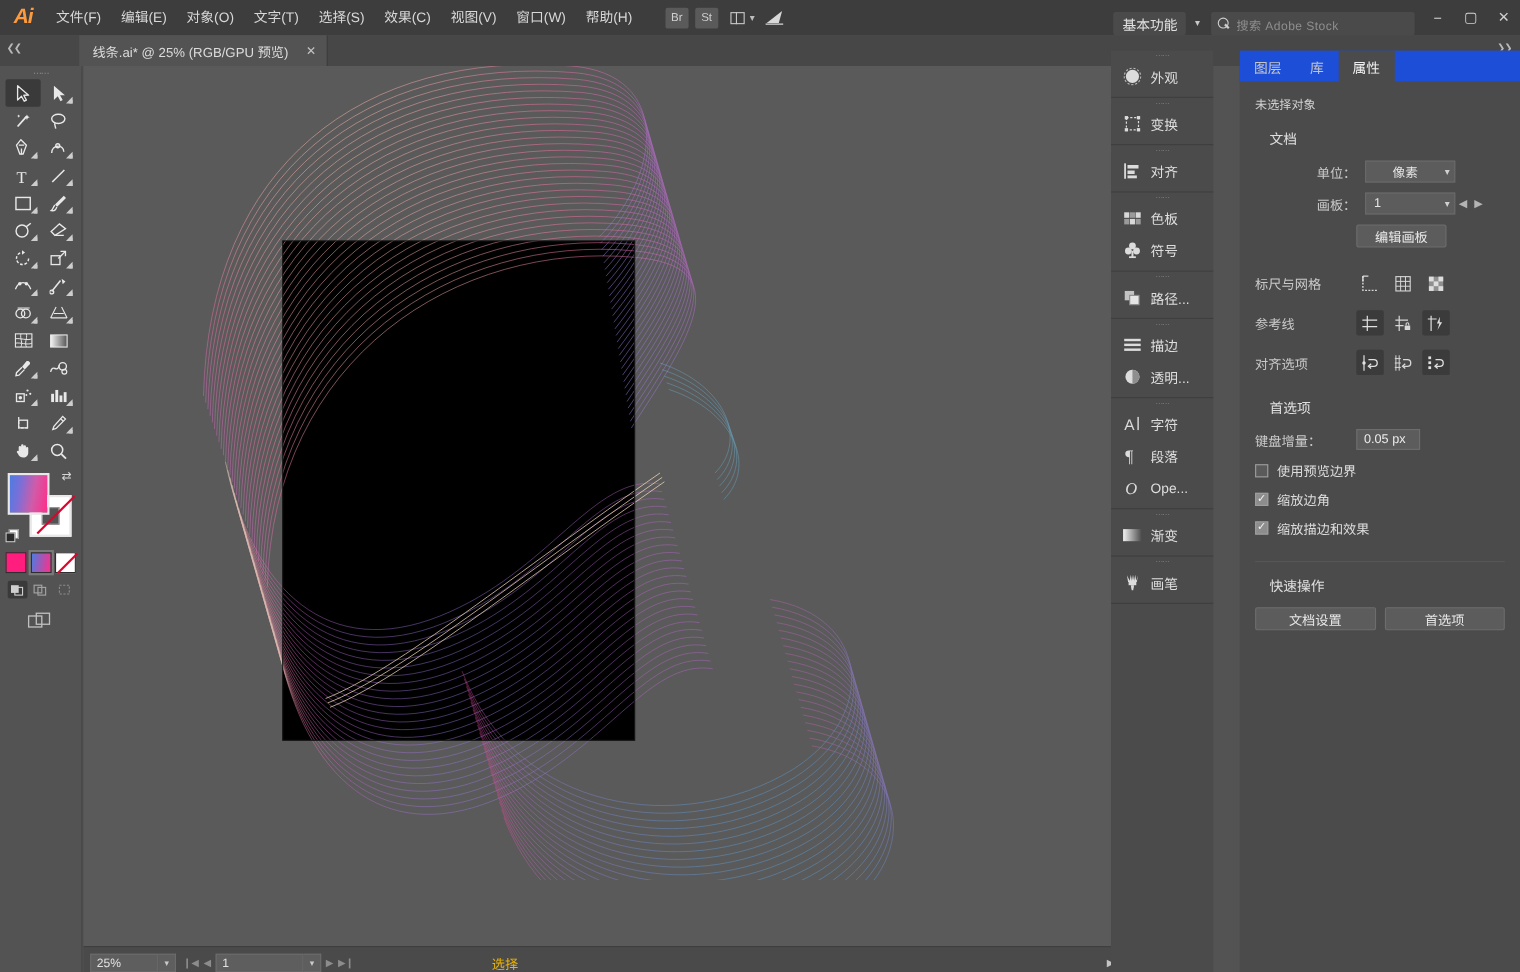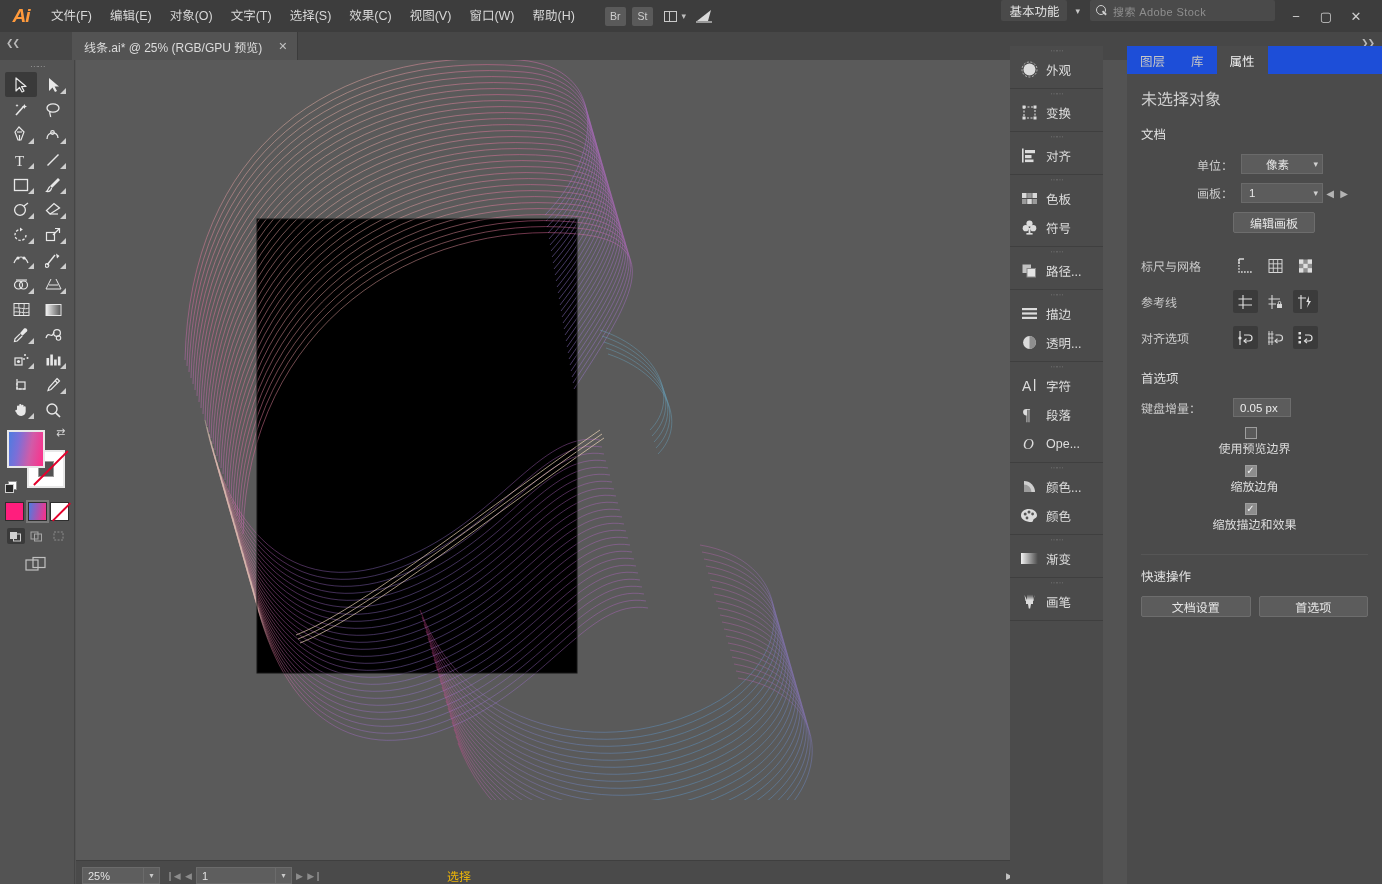--- a/index.html
+++ b/index.html
@@ -21,21 +21,21 @@
   .ai-logo{
     width:42px; height:32px; display:flex; align-items:center; justify-content:center;
     color:#ff9a3c; font-size:19px; font-weight:bold; font-style:italic;
     letter-spacing:-1px;
   }
   .menu-items{ display:flex; align-items:center; height:32px; }
   .menu-item{
     padding:0 9px; height:32px; line-height:32px; font-size:12.5px;
     color:#d8d8d8; cursor:default; white-space:nowrap;
   }
-  .menu-right{ margin-left:auto; display:flex; align-items:flex-start; height:32px; padding-right:11px;}
+  .menu-right{ margin-left:auto; display:flex; align-items:flex-end; height:32px; padding-right:0;}
   .sq-btn{
     width:21px; height:19px; margin:0 3px; border-radius:2px;
     background:#5a5a5a; color:#cfcfcf; font-size:10.5px;
     display:flex; align-items:center; justify-content:center;
   }
   .arrange-btn{
     width:26px; height:19px; margin-left:6px; display:flex;
     align-items:center; justify-content:center; color:#cfcfcf;
   }
   .arr-ico{ width:13px; height:11px; border:1.4px solid #c9c9c9; position:relative; }
@@ -205,22 +205,22 @@
   
   .props{
     position:absolute; left:1127px; top:46px; width:255px; height:838px; background:#4b4b4b;
   }
   .ptabs{ display:flex; height:28px; background:#1d4ed8; align-items:stretch;}
   .ptab{
     padding:0 13px; display:flex; align-items:center; font-size:12.5px; color:#c6c6c6;
   }
   .ptab.active{ background:#4b4b4b; color:#f0f0f0;}
   .pbody{ padding:12px 14px 0 14px;}
-  .no-sel{ font-size:16px; color:#cfcfcf; margin-bottom:14px;}
-  .sec-title{ font-size:12.5px; color:#e0e0e0; margin-bottom:11px;}
+  .no-sel{ font-size:11px; color:#cfcfcf; margin-bottom:14px;}
+  .sec-title{ font-size:12.5px; color:#e0e0e0; margin-bottom:11px;margin-left:13px;}
   .row{ display:flex; align-items:center; margin-bottom:9px;}
   .row-lbl{ font-size:12px; color:#c9c9c9; text-align:right; margin-right:8px;}
   .sel-box{
     height:20px; background:#5c5c5c; border:1px solid #6a6a6a; display:flex; align-items:center;
     padding:0 4px 0 7px; font-size:11.5px; color:#e6e6e6; position:relative;
   }
   .sel-box .cv{ flex:1;}
   .sel-box .dn{ color:#d0d0d0; font-size:9px; margin-left:4px;}
   .btn{
     height:21px; background:#5c5c5c; border:1px solid #6d6d6d; border-radius:2px;
@@ -233,21 +233,21 @@
     width:25px; height:23px; display:flex; align-items:center; justify-content:center;
     margin-right:5px; color:#d8d8d8; border-radius:2px;
   }
   .ibtn.on{ background:#3b3b3b;}
   .sep-line{ height:1px; background:#565656; margin:8px 0 11px;}
   .kbd-row{ display:flex; align-items:center; margin-bottom:10px;}
   .kbd-box{
     height:19px; width:58px; background:#5c5c5c; border:1px solid #6d6d6d;
     display:flex; align-items:center; padding-left:6px; font-size:11.5px; color:#ececec;
   }
-  .chk-row{ display:flex; align-items:center; margin-bottom:9px;flex-direction:column;}
+  .chk-row{ display:flex; align-items:center; margin-bottom:9px;}
   .chk{
     width:12px; height:12px; border:1px solid #9e9e9e; background:#5a5a5a; margin-right:8px;
     display:flex; align-items:center; justify-content:center; flex:0 0 auto;
   }
   .chk.on{ background:#8d8d8d; border-color:#9e9e9e;}
   .chk.on:after{ content:"✓"; color:#f2f2f2; font-size:10px; line-height:1;}
   .chk-lbl{ font-size:12px; color:#dcdcdc;}
   .qa-row{ display:flex; gap:8px;}
   .qa-row .btn{ flex:1;}
 </style>
@@ -845,44 +845,20 @@
       <div class="dock-item">
         <span class="dock-ico">
           <svg width="17" height="17" viewBox="0 0 17 17">
               <text x="2" y="14" font-family="Liberation Serif, serif" font-style="italic" font-size="15" fill="#dcdcdc">O</text>
             </svg>
         </span>
         <span class="dock-lbl">Ope...</span>
       </div>
     </div>
 
-    <div class="dock-group">
-      <div class="dock-grip">⋯⋯</div>
-      <div class="dock-item">
-        <span class="dock-ico">
-          <svg width="17" height="17" viewBox="0 0 17 17">
-              <path d="M3 14 L3 3 A11 11 0 0 1 14 14 Z" fill="#d0d0d0"></path>
-              <path d="M3 14 L3 6.5 A7.5 7.5 0 0 1 10.5 14 Z" fill="#9c9c9c"></path>
-            </svg>
-        </span>
-        <span class="dock-lbl">颜色...</span>
-      </div>
-      <div class="dock-item">
-        <span class="dock-ico">
-          <svg width="18" height="15" viewBox="0 0 18 15">
-              <path d="M9 1 C14 1 17 4.2 17 7.5 C17 10 14.5 10.3 13.5 11.5 C12.6 12.7 13.3 14 11.5 14 C6 14 1 11.5 1 7.5 C1 3.6 4.5 1 9 1 Z" fill="#dcdcdc"></path>
-              <circle cx="5.2" cy="6" r="1.5" fill="#555"></circle>
-              <circle cx="9" cy="4" r="1.5" fill="#555"></circle>
-              <circle cx="12.6" cy="6" r="1.4" fill="#555"></circle>
-              <circle cx="7" cy="10" r="1.4" fill="#555"></circle>
-            </svg>
-        </span>
-        <span class="dock-lbl">颜色</span>
-      </div>
-    </div>
 
     <div class="dock-group">
       <div class="dock-grip">⋯⋯</div>
       <div class="dock-item">
         <span class="dock-ico">
           <svg width="19" height="13" viewBox="0 0 19 13">
               <defs>
                 <linearGradient id="gd2" x1="0" y1="0" x2="1" y2="0">
                   <stop offset="0" stop-color="#f2f2f2"></stop>
                   <stop offset="1" stop-color="#4a4a4a"></stop>
@@ -923,21 +899,21 @@
 
       <div class="row">
         <div class="row-lbl" style="width:92px;">单位：</div>
         <div class="sel-box" style="width:82px;padding-left:24px;">
           <span class="cv">像素</span>
           <span class="dn">▾</span>
         </div>
       </div>
 
       <div class="row">
-        <div class="row-lbl" style="width:92px;font-family:Liberation Mono, monospace;">画板：</div>
+        <div class="row-lbl" style="width:92px;">画板：</div>
         <div class="sel-box" style="width:82px;">
           <span class="cv">1</span>
           <span class="dn">▾</span>
         </div>
         <div class="arrow-sm">◀</div>
         <div class="arrow-sm">▶</div>
       </div>
 
       <div class="row">
         <div style="width:92px"></div>

